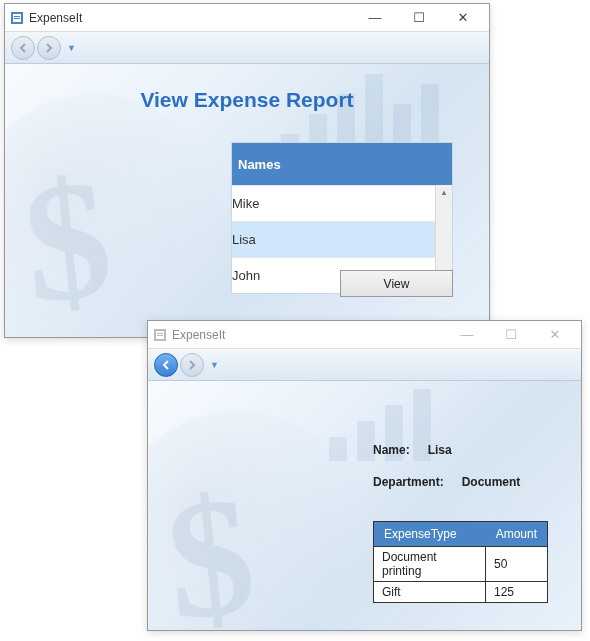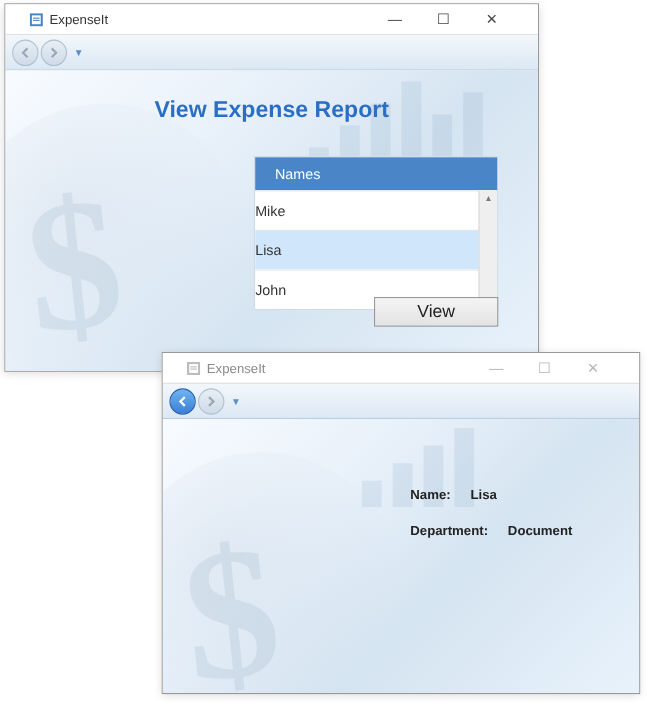--- a/index.html
+++ b/index.html
@@ -18,21 +18,21 @@
     border: 1px solid #999;
     background: #fff;
     box-shadow: 0 2px 8px rgba(0,0,0,0.15);
   }
   .titlebar {
     height: 28px;
     background: #fff;
     border-bottom: 1px solid #ddd;
     display: flex;
     align-items: center;
-    padding: 0 20px;
+    padding: 0 4px;
     font-size: 12px;
     color: #333;
   }
   .titlebar .icon {
     width: 16px;
     height: 16px;
     display: inline-flex;
     align-items: center;
     justify-content: center;
     margin-right: 4px;
@@ -138,27 +138,28 @@
   
   .names-panel {
     position: absolute;
     left: 226px;
     top: 78px;
     width: 222px;
     border: 1px solid #c9d7e5;
     background: #fff;
   }
   .names-head {
-    height: 30px;
+    height: 42px;
     background: #4a86c7;
     color: #fff;
     display: flex;
     align-items: center;
-    padding: 0 18px;
+    padding: 0 6px;
     font-size: 13px;
+    font-weight: bold;
   }
   .names-list {
     position: relative;
     max-height: 114px;
     overflow: hidden;
   }
   .names-row {
     height: 36px;
     display: flex;
     align-items: center;
@@ -186,21 +187,21 @@
     font-size: 9px;
   }
   .view-btn {
     position: absolute;
     left: 335px;
     top: 206px;
     width: 113px;
     height: 27px;
     background: linear-gradient(#f4f4f4,#e3e3e3);
     border: 1px solid #9a9a9a;
-    font-size: 16px;
+    font-size: 12px;
     color: #222;
     display: inline-flex;
     align-items: center;
     justify-content: center;
   }
   
   .kv {
     position: absolute;
     left: 225px;
     font-size: 12px;
@@ -342,14 +343,30 @@
 
     <div class="kv" style="top:62px;">
       <span>Name:</span>
       <span class="val">Lisa</span>
     </div>
     <div class="kv" style="top:94px;">
       <span>Department:</span>
       <span class="val">Document</span>
     </div>
 
+    <table class="expense-table">
+      <tbody>
+          <tr>
+        <th style="width:112px">ExpenseType</th>
+        <th style="width:62px">Amount</th>
+      </tr>
+      <tr>
+        <td>Document printing</td>
+        <td>50</td>
+      </tr>
+      <tr>
+        <td>Gift</td>
+        <td>125</td>
+      </tr>
+    </tbody>
+      </table>
   </div>
 </div>
 
 </body></html>

